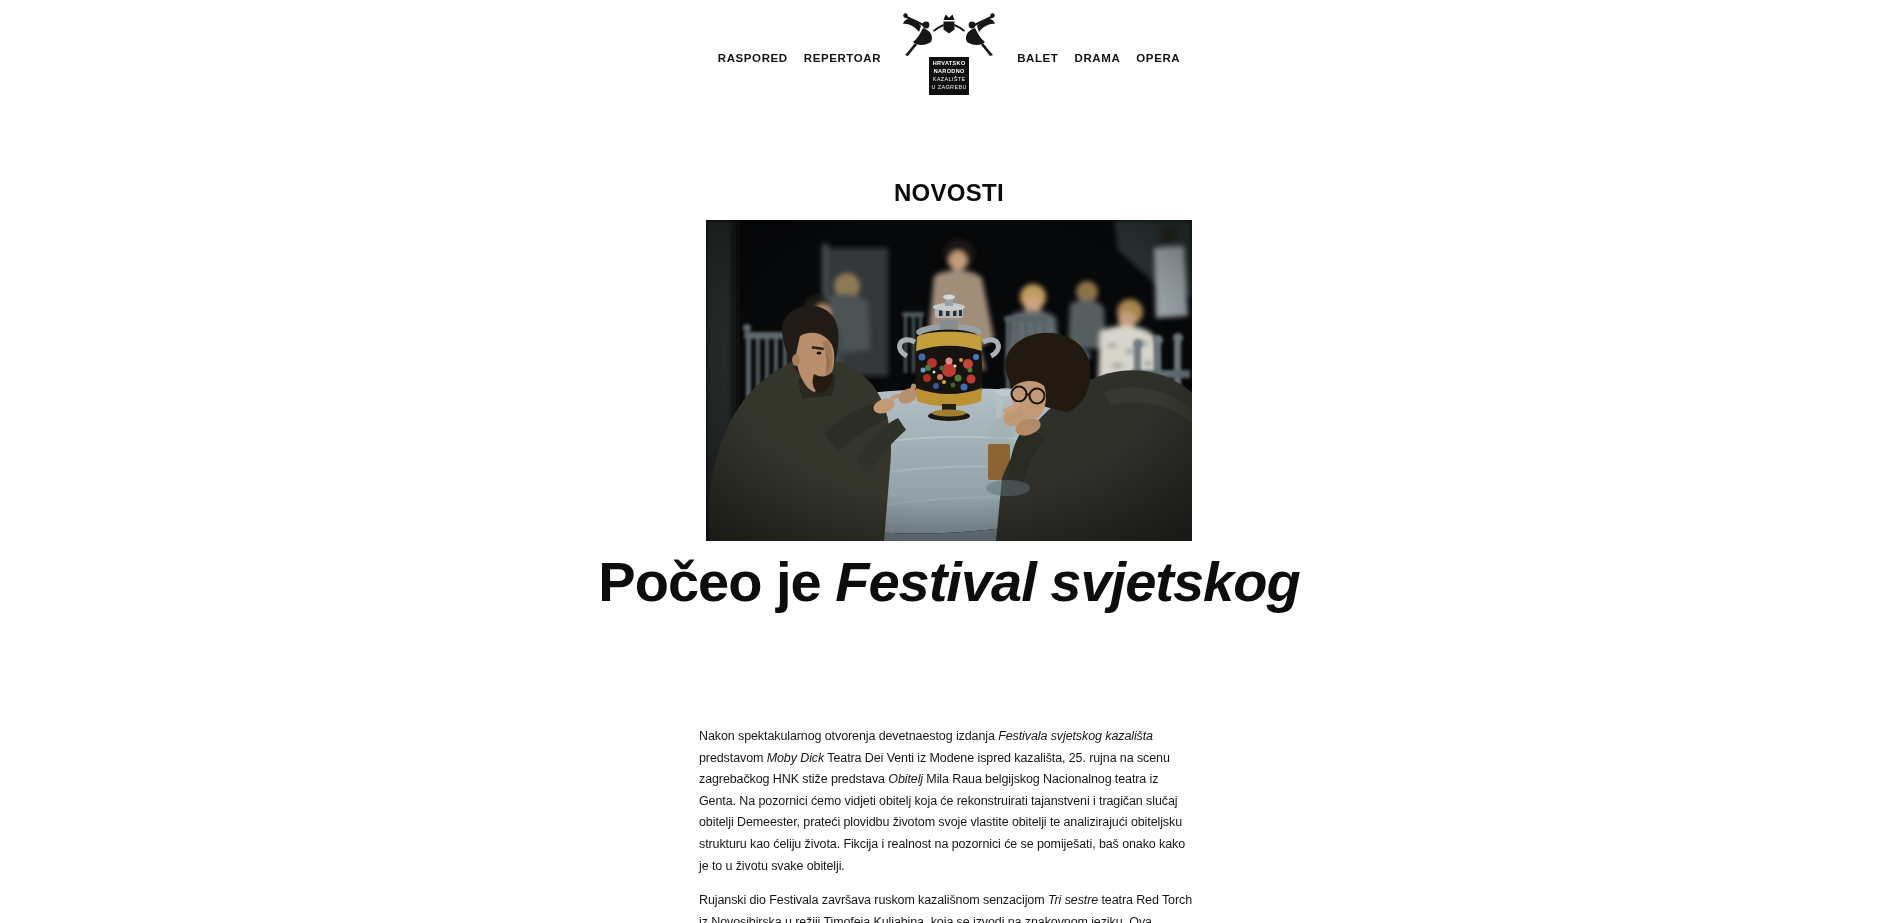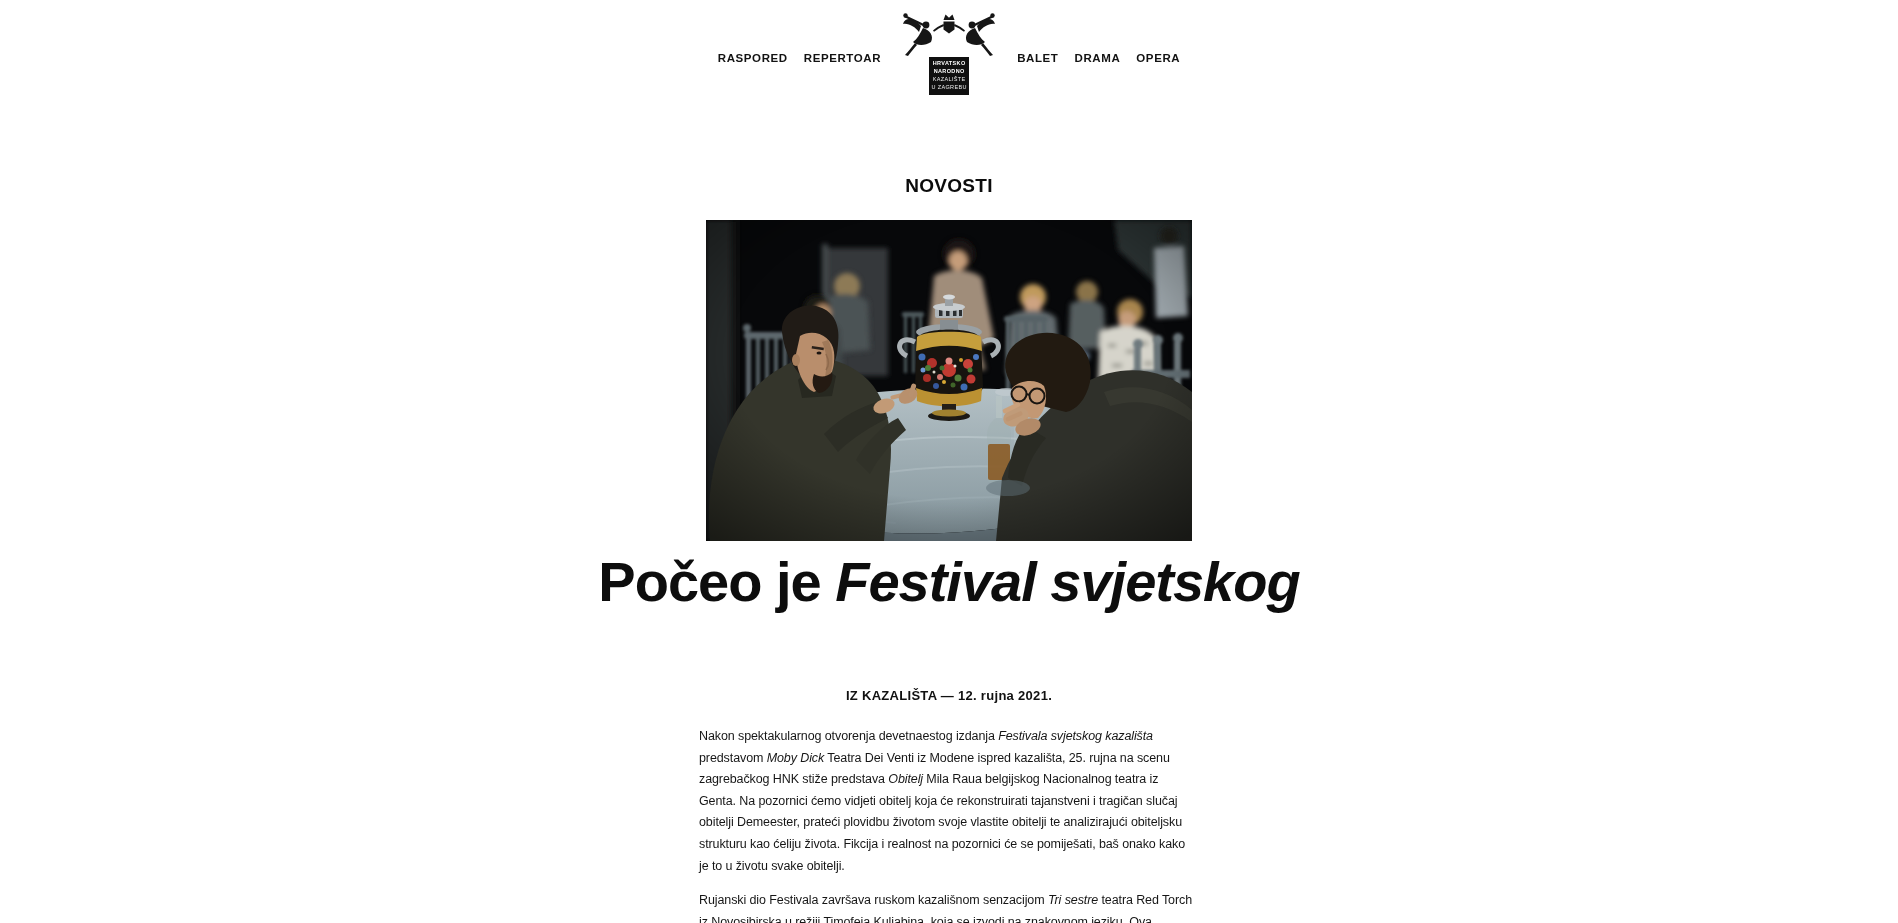--- a/index.html
+++ b/index.html
@@ -25,21 +25,21 @@
   .logo-box {
     width:40px; height:38px; background:#101010; color:#ffffff; margin-top:1px;
     display:flex; flex-direction:column; justify-content:center; align-items:center;
   }
   .logo-line { font-size:5.5px; line-height:1.45; letter-spacing:0.35px; font-weight:700; white-space:nowrap; }
   .logo-line.light { font-weight:400; opacity:0.92; }
 
   
   .section-title {
     position:absolute; top:159px; left:0; width:100%; text-align:center;
-    font-size:19px; font-weight:800; letter-spacing:0.3px; color:#0c0c0c;
+    font-size:24px; font-weight:800; letter-spacing:0.3px; color:#0c0c0c;
   }
 
   
   .photo-wrap {
     position:absolute; top:220px; left:50%; transform:translateX(-50%);
     width:486px; height:321px; overflow:hidden;
   }
   .photo-wrap svg { display:block; }
 
   
@@ -323,22 +323,19 @@
       </g>
 
       <rect width="486" height="321" fill="url(#vig)"></rect>
     </svg>
   </figure>
 
   <h1 class="article-title" style="margin:0;">
     <div class="line"><span>Počeo je </span><span style="font-style: italic;">Festival svjetskog</span></div>
   </h1>
 
-  <div class="article-meta">
-    <span>IZ KAZALIŠTA</span><span> — </span><span>12. rujna 2021.</span>
-  </div>
 
   <div class="article-body">
     <p><span>Nakon spektakularnog otvorenja devetnaestog izdanja </span><span style="font-style: italic;">Festivala svjetskog kazališta</span><span> predstavom </span><span style="font-style: italic;">Moby Dick</span><span> Teatra Dei Venti iz Modene ispred kazališta, 25. rujna na scenu zagrebačkog HNK stiže predstava </span><span style="font-style: italic;">Obitelj</span><span> Mila Raua belgijskog Nacionalnog teatra iz Genta. Na pozornici ćemo vidjeti obitelj koja će rekonstruirati tajanstveni i tragičan slučaj obitelji Demeester, prateći plovidbu životom svoje vlastite obitelji te analizirajući obiteljsku strukturu kao ćeliju života. Fikcija i realnost na pozornici će se pomiješati, baš onako kako je to u životu svake obitelji.</span></p>
     <p><span>Rujanski dio Festivala završava ruskom kazališnom senzacijom </span><span style="font-style: italic;">Tri sestre</span><span> teatra Red Torch iz Novosibirska u režiji Timofeja Kuljabina, koja se izvodi na znakovnom jeziku. Ova jedinstvena predstava iskustvo je koje se ne zaboravlja. Publika će predstavu pratiti s tribina na samoj</span></p>
   </div>
 
 </div>
 
 </body></html>

